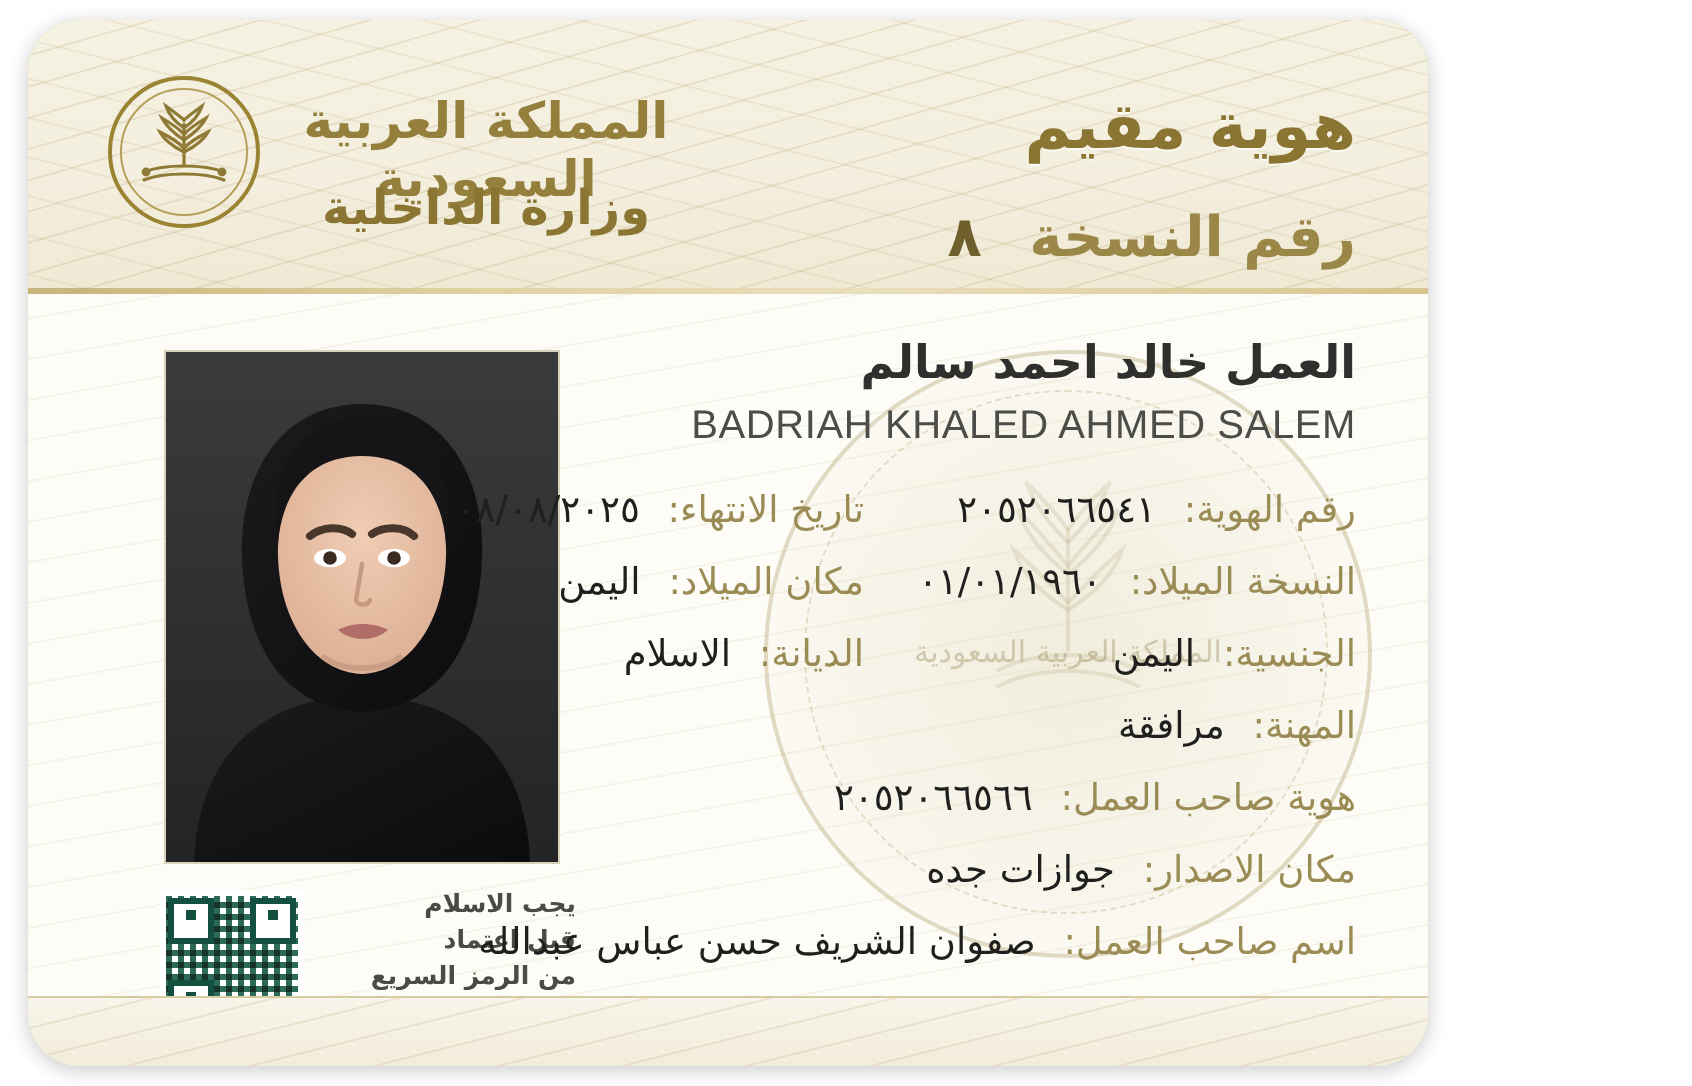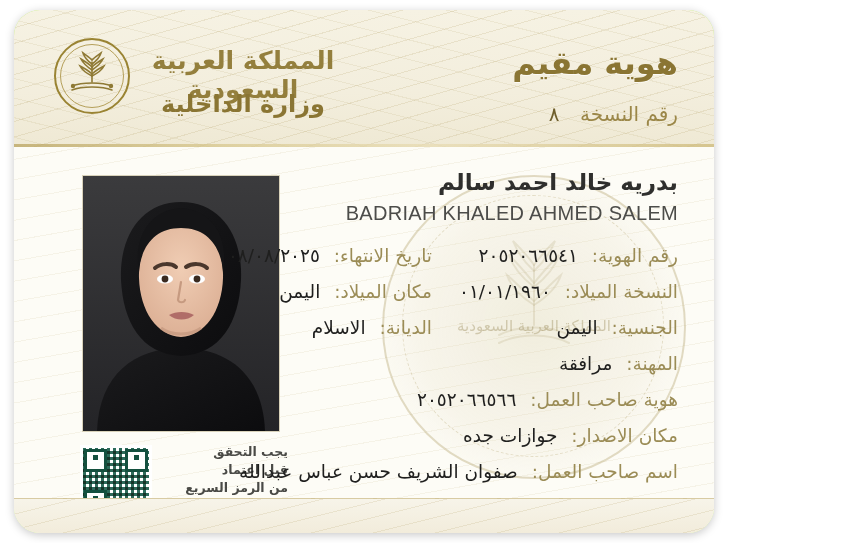--- a/index.html
+++ b/index.html
@@ -69,22 +69,22 @@
     font-size: 32px;
     font-weight: bold;
     color: #8a7533;
     letter-spacing: 0px;
     text-shadow: 0 1px 0 rgba(255,255,255,0.7);
   }
   .hdr-copy {
     position: absolute;
     right: 36px;
     top: 92px;
-    font-size: 20px;
-    font-weight: normal;
+    font-size: 28px;
+    font-weight: bold;
     color: #9b8748;
     direction: rtl;
   }
   .hdr-copy .num {
     color: #6f5f2c;
     margin-right: 14px;
   }
 
   
   .ministry {
@@ -447,28 +447,28 @@
             <i></i>
           </div>
         <div class="fp tr">
             <i></i>
           </div>
         <div class="fp bl">
             <i></i>
           </div>
       </div>
       <div class="qr-note">
-        <div>يجب التحقق</div>
+        <div>يجب الاسلام</div>
         <div>قبل اعتماد</div>
         <div>من الرمز السريع</div>
         <div>التعامل مع الهوية</div>
       </div>
     </div>
 
-    <div class="name-ar">بدريه خالد احمد سالم</div>
+    <div class="name-ar">العمل خالد احمد سالم</div>
     <div class="name-en">BADRIAH KHALED AHMED SALEM</div>
 
     <div class="field f-idno">
       <span class="lbl">رقم الهوية:</span>
       <span class="val">٢٠٥٢٠٦٦٥٤١</span>
     </div>
 
     <div class="field f-dob">
       <span class="lbl">النسخة الميلاد:</span>
       <span class="val">٠١/٠١/١٩٦٠</span>

